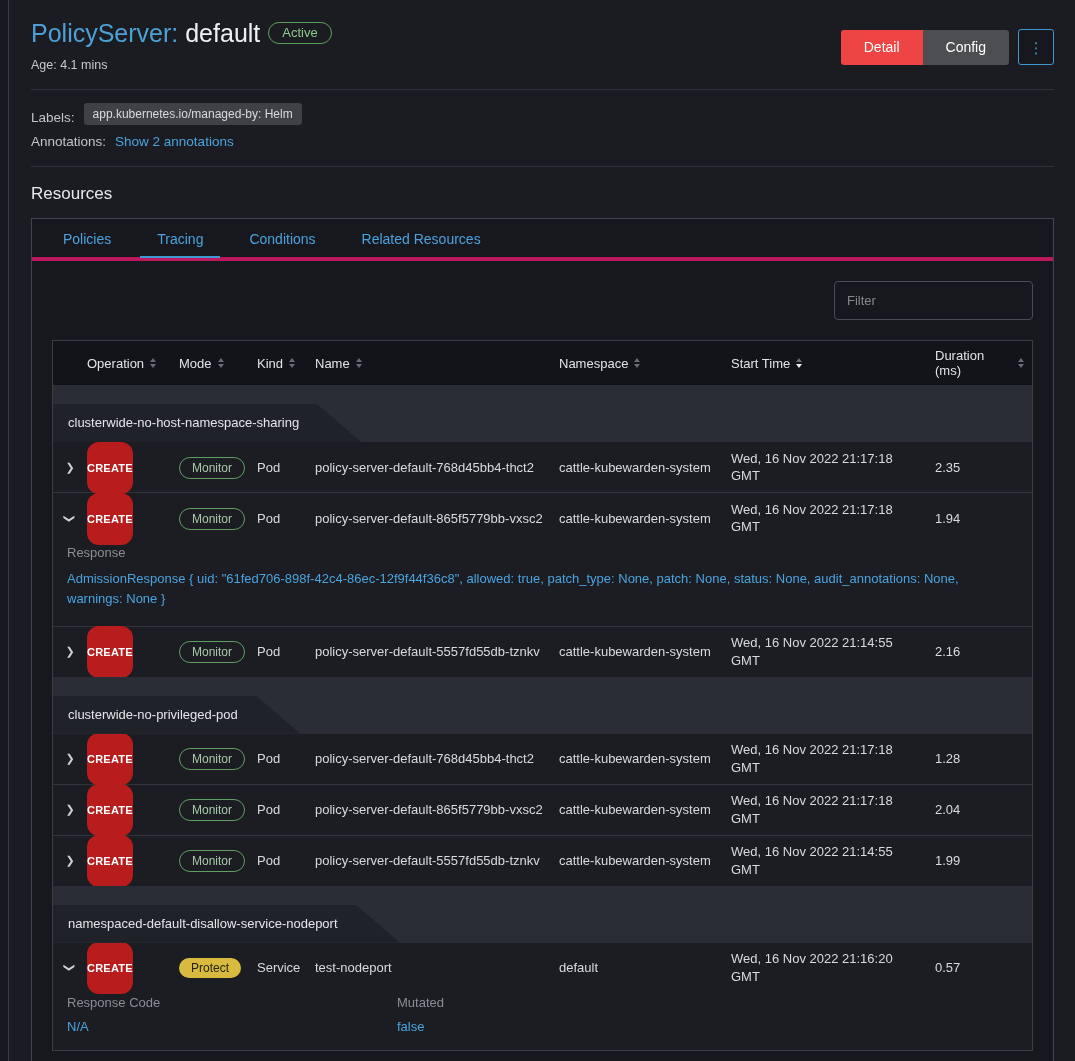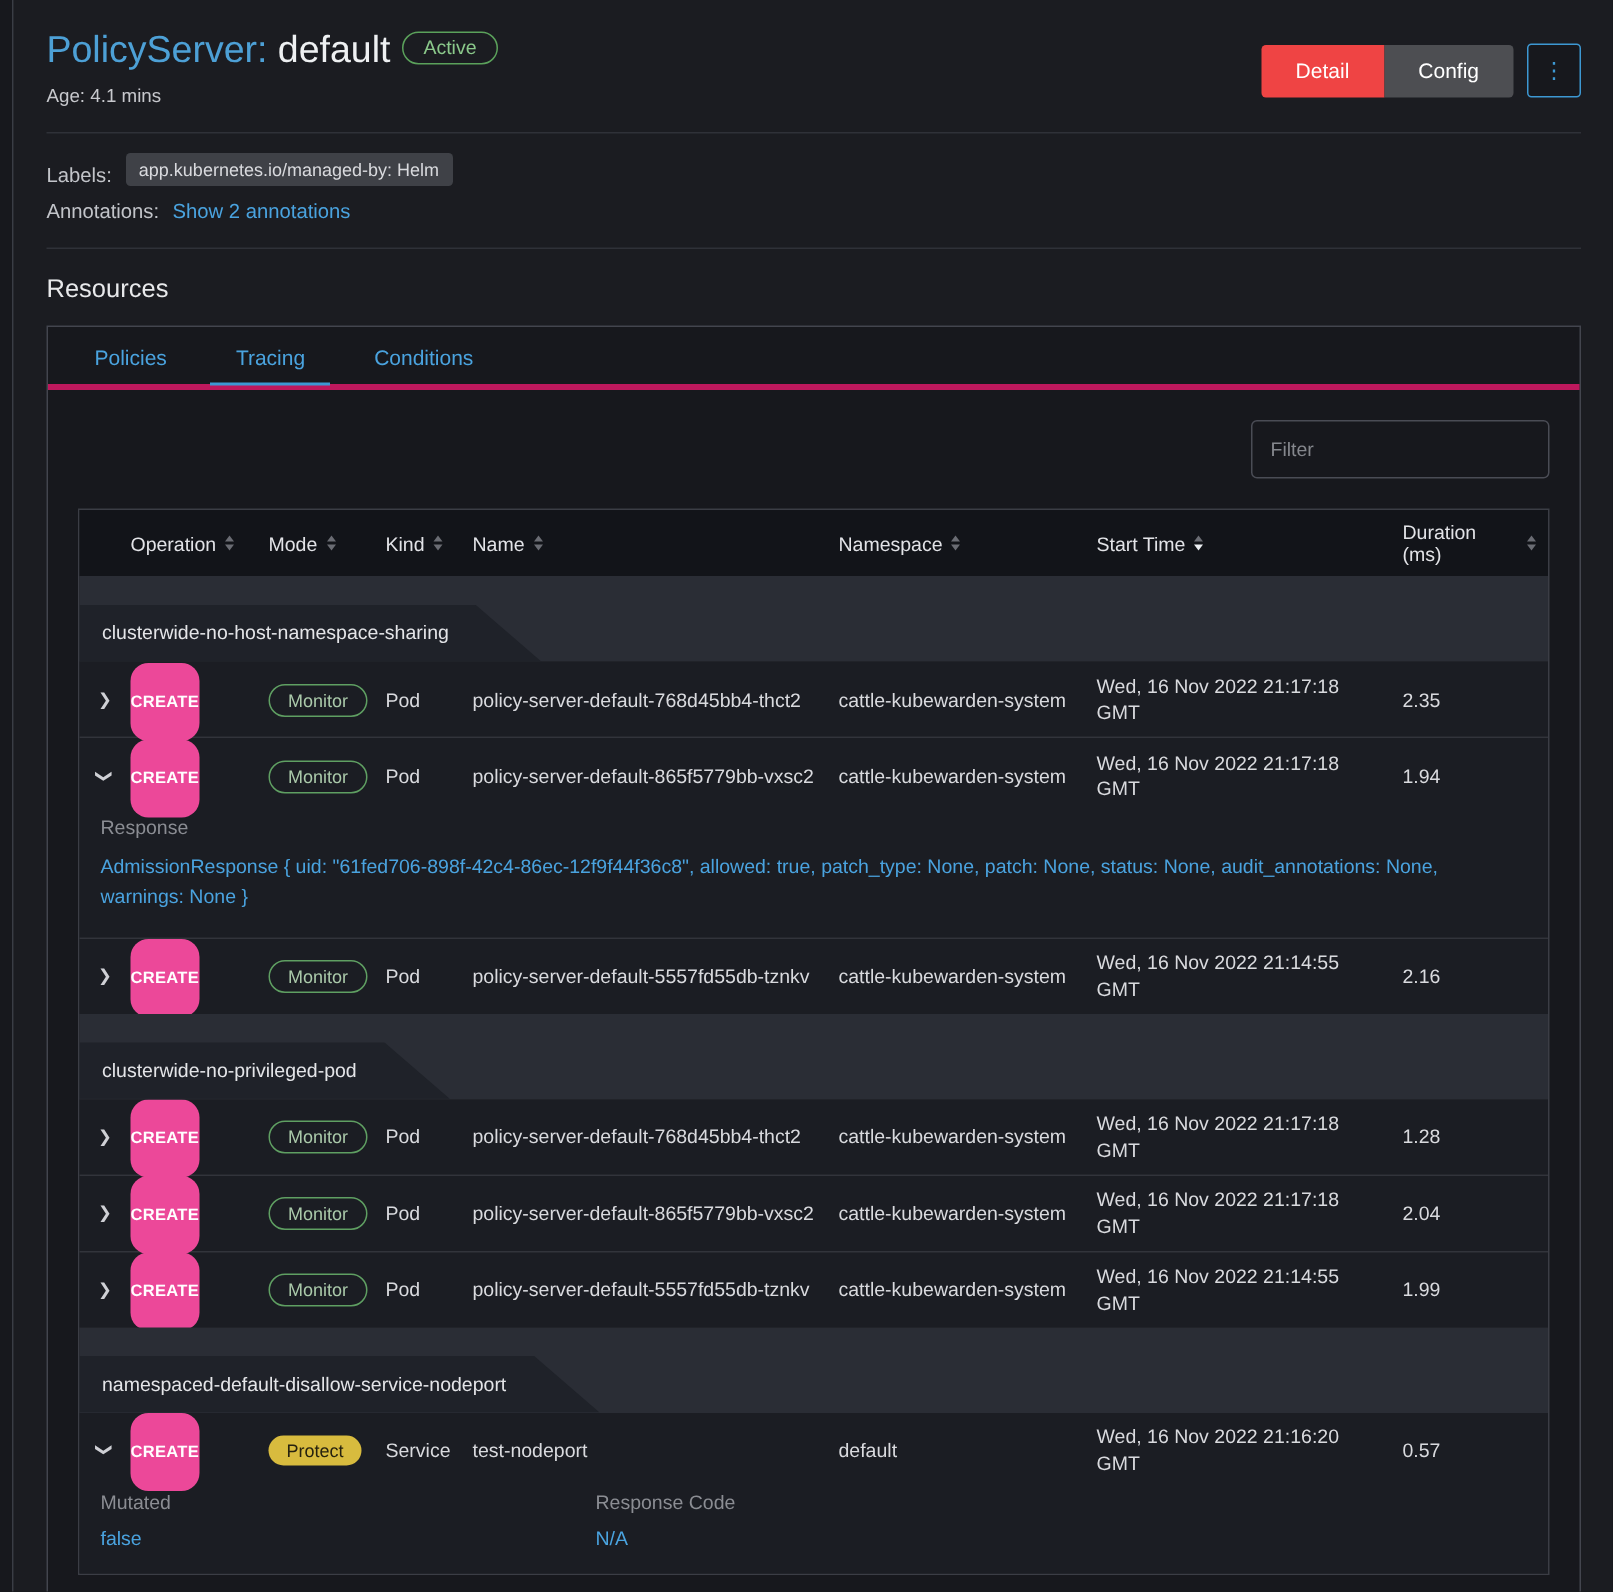--- a/index.html
+++ b/index.html
@@ -57,21 +57,21 @@
 
   .group-header { position:relative; height:57px; background:#2a2d35; }
   .group-tab { position:absolute; left:0; bottom:0; height:38px; line-height:38px; padding:0 62px 0 15px; background:#1f2229; color:#e4e5e8; font-size:13px; clip-path:polygon(0 0, calc(100% - 44px) 0, 100% 100%, 0 100%); white-space:nowrap; }
 
   .row-wrap { background:#1b1d23; }
   .row-wrap + .row-wrap { border-top:1px solid #32343b; }
   .row { display:grid; grid-template-columns:var(--cols); align-items:center; min-height:50px; padding:5px 0; font-size:13px; }
   .expander { display:flex; justify-content:center; align-items:center; cursor:pointer; color:#cfd0d5; font-size:11px; }
   .expander .chev { display:inline-block; }
   .expander.expanded .chev { transform:rotate(90deg); }
-  .badge-create { justify-self:start; background:#ec4899; color:#fff; font-size:11px; font-weight:700; letter-spacing:.02em; width:68px; text-align:center; padding:20px 0; border-radius:12px; }
+  .badge-create { justify-self:start; background:#b91c1c; color:#fff; font-size:11px; font-weight:700; letter-spacing:.02em; width:68px; text-align:center; padding:20px 0; border-radius:12px; }
   .badge-mode { justify-self:start; font-size:12px; padding:3px 12px; border-radius:12px; }
   .badge-monitor { border:1px solid #5f9f62; color:#aac9aa; background:transparent; }
   .badge-protect { background:#d8bb3e; color:#26220f; }
   .cell { padding-right:14px; line-height:1.35; color:#d9dade; }
   .cell-start { padding-right:28px; }
 
   .row-detail { padding:2px 14px 16px; font-size:13px; }
   .detail-label { color:#8b8d93; margin-bottom:9px; }
   .response-text { color:#4aa3df; line-height:1.55; padding-right:14px; }
   .fields { display:grid; grid-template-columns:330px 334px 1fr; }
@@ -110,20 +110,21 @@
 
   <hr class="divider">
 
   <h2 class="resources-title">Resources</h2>
 
   <div class="pane">
     <div class="tabstrip">
       <div class="tab">Policies</div>
       <div class="tab active">Tracing</div>
       <div class="tab">Conditions</div>
+      <div class="tab">Related Resources</div>
     </div>
 
     <div class="pane-body">
       <div class="filter-row">
         <input class="filter" type="text" placeholder="Filter" style="">
       </div>
 
       <div class="table">
         <div class="thead">
           <div></div>
@@ -302,28 +303,28 @@
       <div class="cell">Service</div>
       <div class="cell">test-nodeport</div>
       <div class="cell">default</div>
       <div class="cell cell-start">Wed, 16 Nov 2022 21:16:20 GMT</div>
       <div class="cell">0.57</div>
     </div>
 
   <div class="row-detail fields">
 
   <div>
+    <div class="detail-label">Response Code</div>
+    <div class="field-value link">N/A</div>
+  </div>
+
+  <div>
     <div class="detail-label">Mutated</div>
     <div class="field-value link">false</div>
   </div>
-
-  <div>
-    <div class="detail-label">Response Code</div>
-    <div class="field-value link">N/A</div>
-  </div>
 </div>
 </div>
 </div>
   </div>
 </div>
       </div>
     </div>
   </div>
 </div>
 

